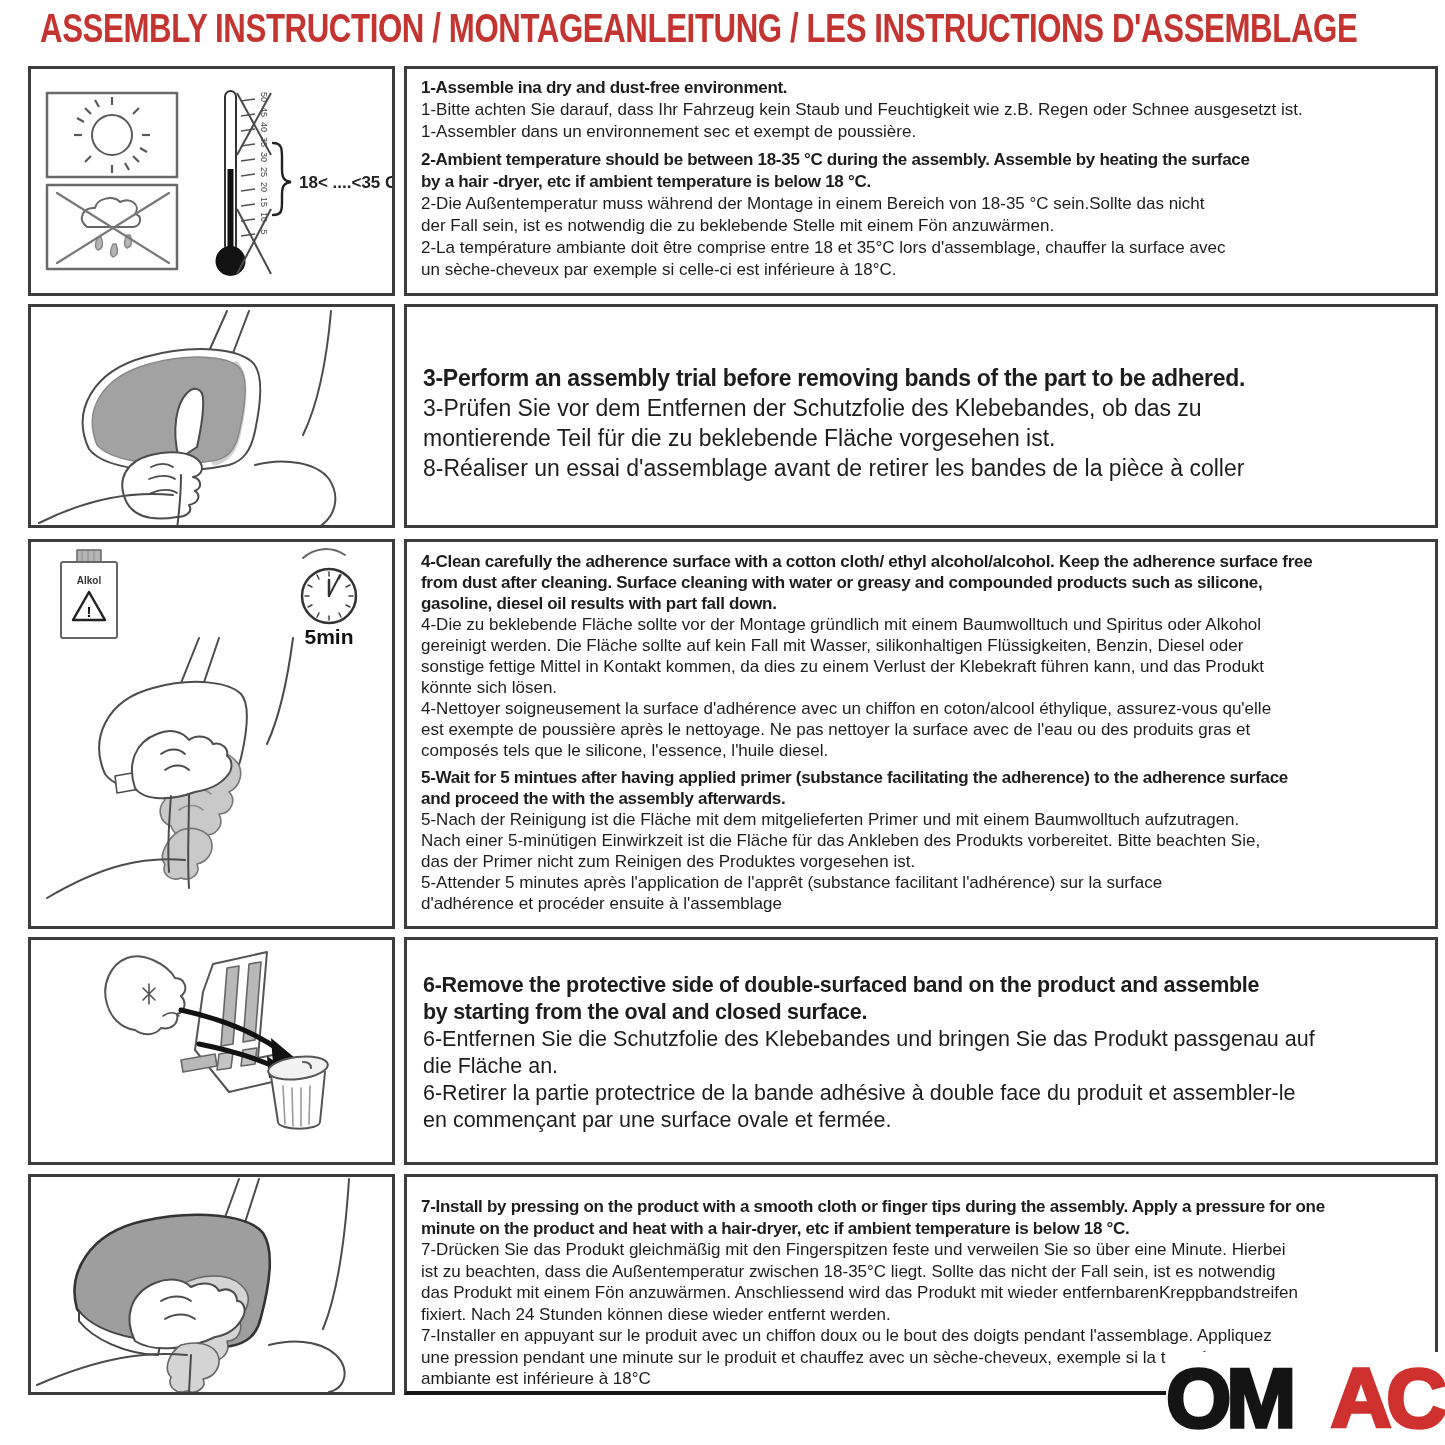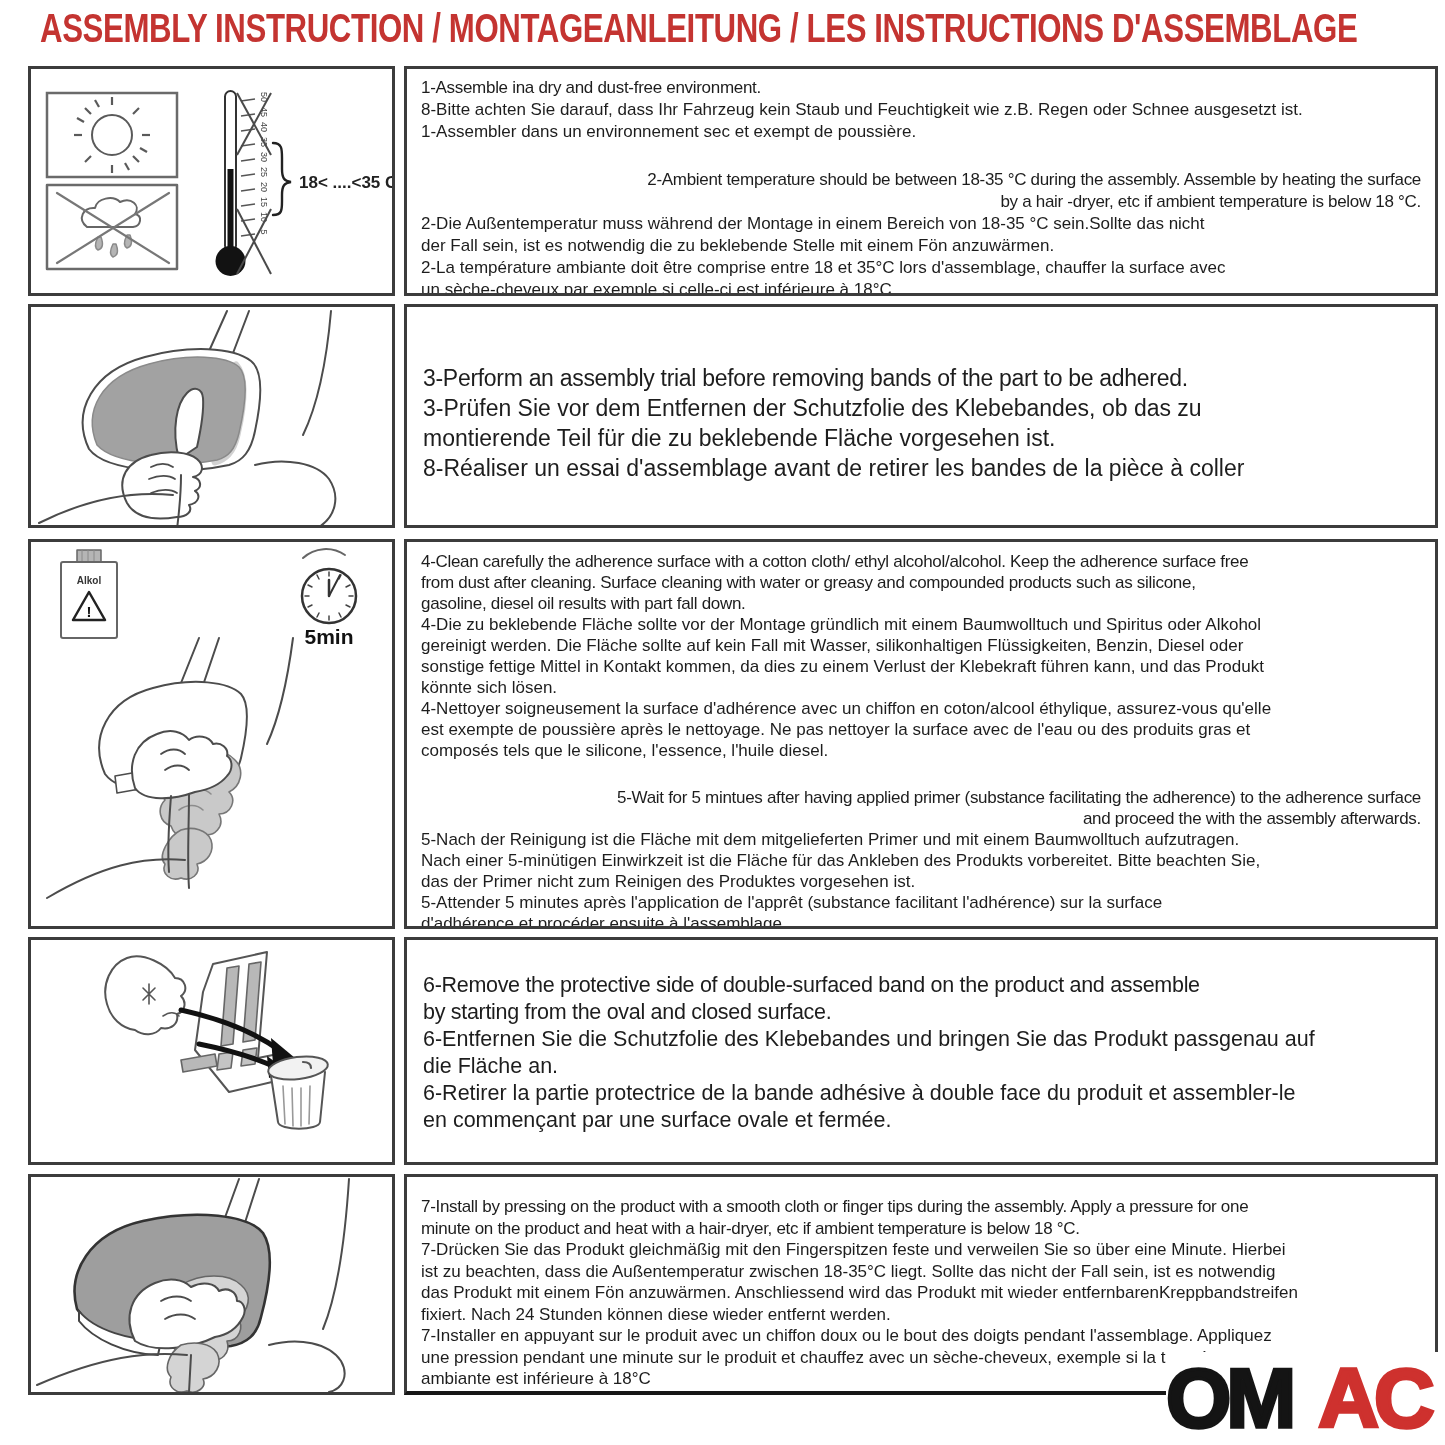--- a/index.html
+++ b/index.html
@@ -17,26 +17,26 @@
   .imgbox{position:absolute;left:28px;top:0;width:367px;height:100%;
           border:3px solid #3c3c3c;background:#fff;box-sizing:border-box;overflow:hidden;}
   .textbox{position:absolute;left:404px;top:0;width:1034px;height:100%;
            border:3px solid #3c3c3c;background:#fff;box-sizing:border-box;
            padding:8px 14px;font-size:17px;line-height:22px;overflow:hidden;}
   .tb2{padding:56px 16px 0;font-size:23px;line-height:30px;}
   .tb3{padding-top:9px;line-height:21px;}
   .tb4{padding:32px 16px 0;font-size:21.5px;line-height:27px;}
   .tb5{padding-top:19px;line-height:21.5px;border-bottom:4px solid #161616;}
   p{margin:0;white-space:pre-line;}
-  .b{font-weight:normal;letter-spacing:-0.3px;}
-  .gap{margin-top:26px;text-align:right;}
+  .b{font-weight:bold;letter-spacing:-0.3px;}
+  .gap{margin-top:6px;}
   svg{display:block;}
   svg text{font-family:"Liberation Sans",sans-serif;}
   .logo{position:absolute;left:1166px;top:1352px;width:276px;height:93px;background:#fff;
-        display:flex;align-items:center;justify-content:flex-start;
+        display:flex;align-items:center;justify-content:space-between;
         font-weight:bold;font-size:84px;letter-spacing:-5px;line-height:93px;}
   .logo span{-webkit-text-stroke:3.5px currentColor;}
   .lb{color:#141414;}
   .lr{color:#ce312e;margin-left:27px;}
 </style>
 </head>
 <body>
 
 <div class="page">
 
@@ -110,21 +110,21 @@
             <line x1="206" y1="140" x2="240" y2="205"></line>
               <line x1="240" y1="140" x2="206" y2="205"></line>
           </g>
           <path d="M242,74 C251,74 251,80 251,89 L251,100 C251,109 253,112 260,113 C253,114 251,117 251,126 L251,132 C251,141 251,146 242,146" fill="none" stroke="#222" stroke-width="2.4" stroke-linecap="round"></path>
           <text x="268" y="119" font-size="17" font-weight="600" fill="#222">18&lt; ....&lt;35 C</text>
         </g>
       </svg>
     </div>
     <div class="textbox">
       <p class="b">1-Assemble ina dry and dust-free environment.</p>
-      <p>8-Bitte achten Sie darauf, dass Ihr Fahrzeug kein Staub und Feuchtigkeit wie z.B. Regen oder Schnee ausgesetzt ist.
+      <p>1-Bitte achten Sie darauf, dass Ihr Fahrzeug kein Staub und Feuchtigkeit wie z.B. Regen oder Schnee ausgesetzt ist.
 1-Assembler dans un environnement sec et exempt de poussière.</p>
       <p class="b gap">2-Ambient temperature should be between 18-35 °C during the assembly. Assemble by heating the surface
 by a hair -dryer, etc if ambient temperature is below 18 °C.</p>
       <p>2-Die Außentemperatur muss während der Montage in einem Bereich von 18-35 °C sein.Sollte das nicht
 der Fall sein, ist es notwendig die zu beklebende Stelle mit einem Fön anzuwärmen.
 2-La température ambiante doit être comprise entre 18 et 35°C lors d'assemblage, chauffer la surface avec
 un sèche-cheveux par exemple si celle-ci est inférieure à 18°C.</p>
     </div>
   </section>
 

